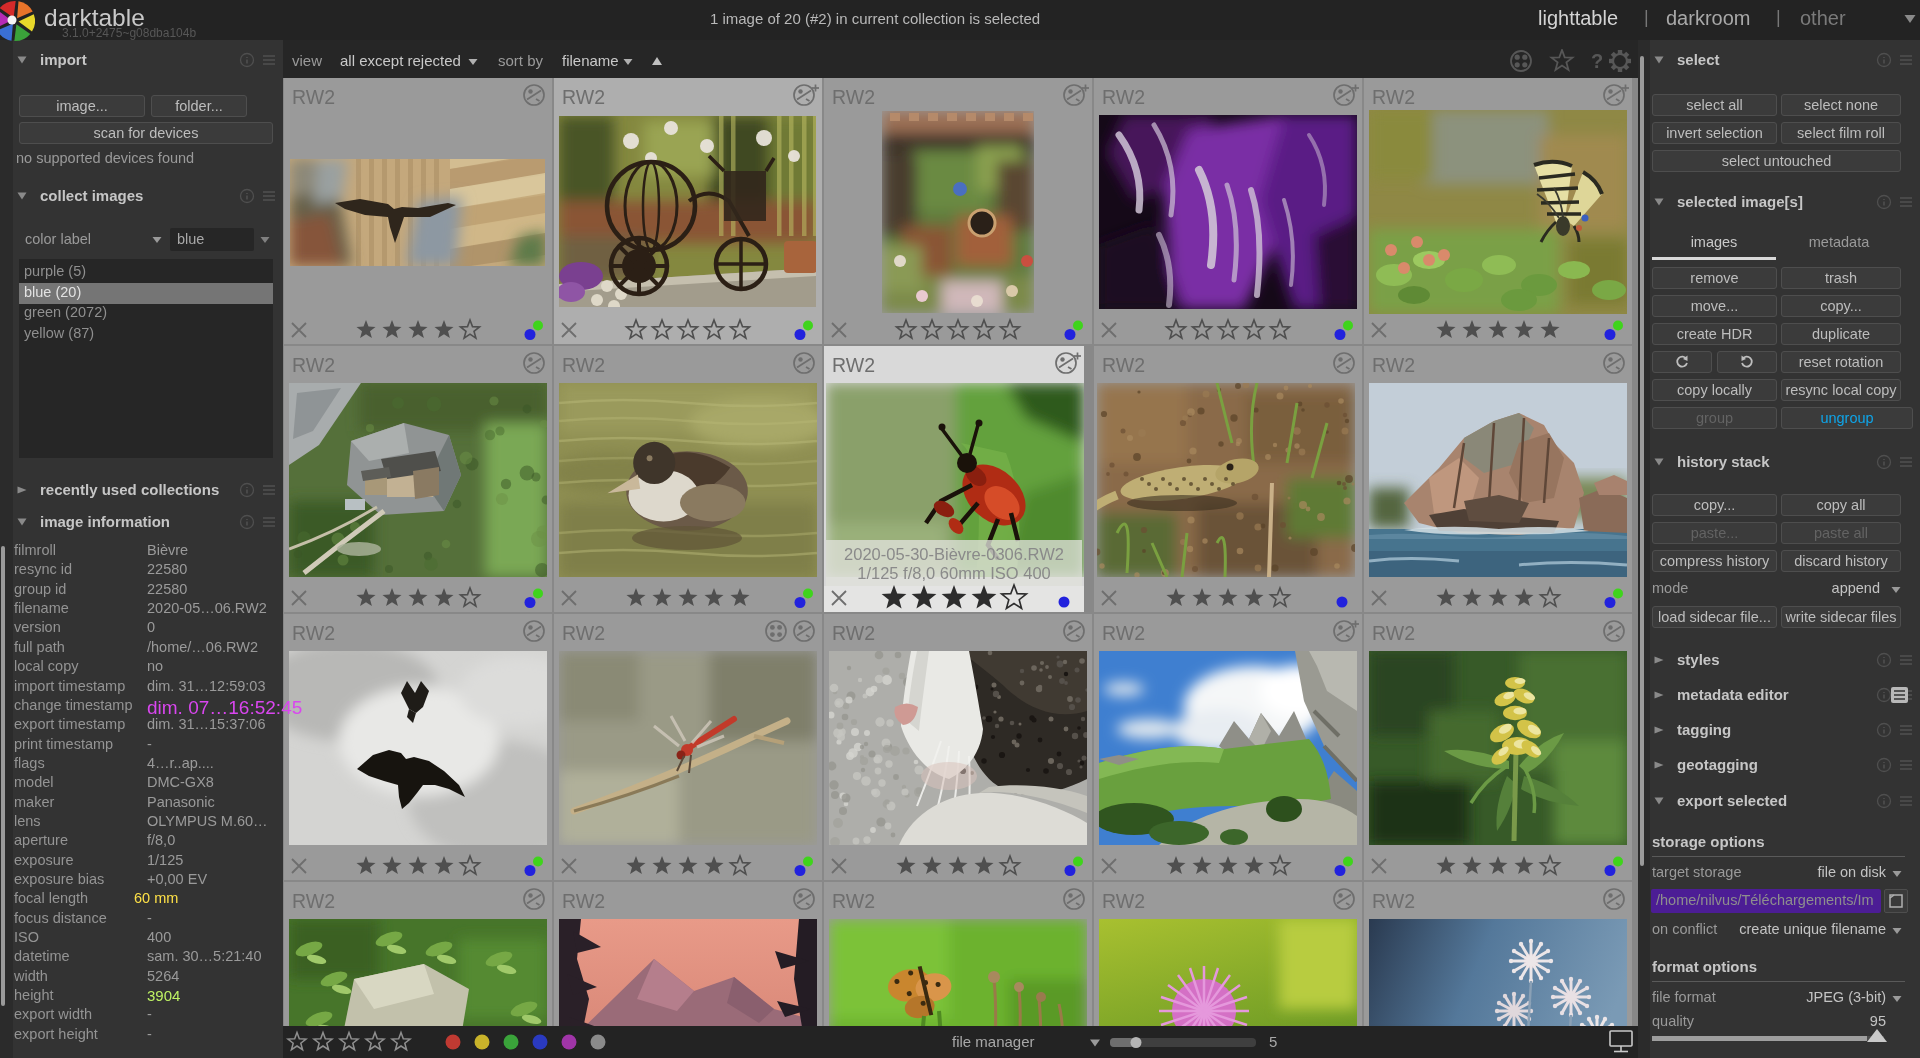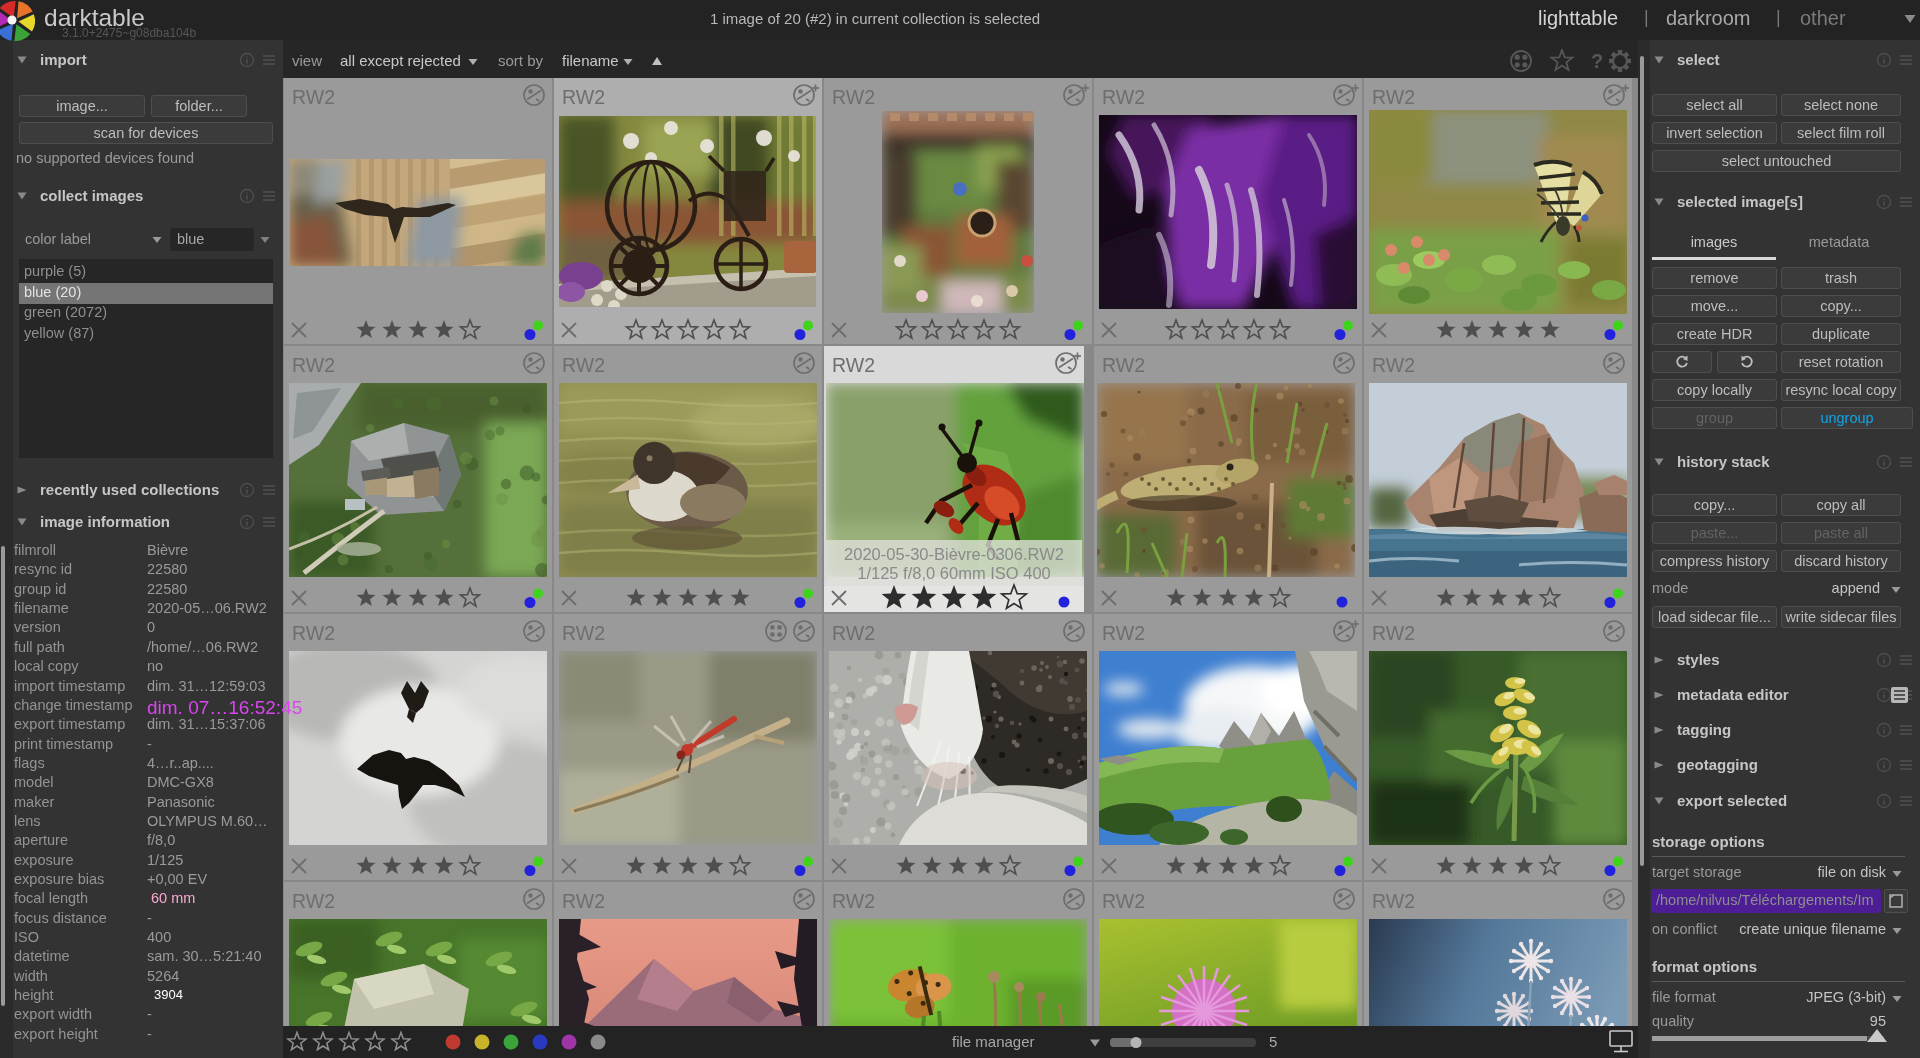--- a/index.html
+++ b/index.html
@@ -1494,31 +1494,31 @@
 <div class="txt" style="left:147px;top:793.5px;color:#9a9a9a;font-size:14.5px">Panasonic</div>
 <div class="txt" style="left:14px;top:812.9px;color:#949494;font-size:14.5px">lens</div>
 <div class="txt" style="left:147px;top:812.9px;color:#9a9a9a;font-size:14.5px">OLYMPUS M.60…</div>
 <div class="txt" style="left:14px;top:832.2px;color:#949494;font-size:14.5px">aperture</div>
 <div class="txt" style="left:147px;top:832.2px;color:#9a9a9a;font-size:14.5px">f/8,0</div>
 <div class="txt" style="left:14px;top:851.6px;color:#949494;font-size:14.5px">exposure</div>
 <div class="txt" style="left:147px;top:851.6px;color:#9a9a9a;font-size:14.5px">1/125</div>
 <div class="txt" style="left:14px;top:871.0px;color:#949494;font-size:14.5px">exposure bias</div>
 <div class="txt" style="left:147px;top:871.0px;color:#9a9a9a;font-size:14.5px">+0,00 EV</div>
 <div class="txt" style="left:14px;top:890.3px;color:#949494;font-size:14.5px">focal length</div>
-<div class="txt" style="left:151px;top:890.3px;color:#f9a8d4;font-size:14.5px">60 mm</div>
+<div class="txt" style="left:134px;top:890.3px;color:#fde047;font-size:14.5px">60 mm</div>
 <div class="txt" style="left:14px;top:909.7px;color:#949494;font-size:14.5px">focus distance</div>
 <div class="txt" style="left:147px;top:909.7px;color:#9a9a9a;font-size:14.5px">-</div>
 <div class="txt" style="left:14px;top:929.0px;color:#949494;font-size:14.5px">ISO</div>
 <div class="txt" style="left:147px;top:929.0px;color:#9a9a9a;font-size:14.5px">400</div>
 <div class="txt" style="left:14px;top:948.4px;color:#949494;font-size:14.5px">datetime</div>
 <div class="txt" style="left:147px;top:948.4px;color:#9a9a9a;font-size:14.5px">sam. 30…5:21:40</div>
 <div class="txt" style="left:14px;top:967.7px;color:#949494;font-size:14.5px">width</div>
 <div class="txt" style="left:147px;top:967.7px;color:#9a9a9a;font-size:14.5px">5264</div>
 <div class="txt" style="left:14px;top:987.0px;color:#949494;font-size:14.5px">height</div>
-<div class="txt" style="left:154px;top:987.0px;color:#ffffff;font-size:13px">3904</div>
+<div class="txt" style="left:147px;top:987.0px;color:#bef264;font-size:15px">3904</div>
 <div class="txt" style="left:14px;top:1006.4px;color:#949494;font-size:14.5px">export width</div>
 <div class="txt" style="left:147px;top:1006.4px;color:#9a9a9a;font-size:14.5px">-</div>
 <div class="txt" style="left:14px;top:1025.8px;color:#949494;font-size:14.5px">export height</div>
 <div class="txt" style="left:147px;top:1025.8px;color:#9a9a9a;font-size:14.5px">-</div>
 <svg style="position:absolute;left:1650px;top:46px" width="270" height="28">
     <polygon points="4.5,10.5 13.5,10.5 9,17.5" fill="#8a8a8a"></polygon>
     <text x="27" y="19" font-size="15" font-weight="bold" fill="#c6c6c6">select</text>
     <circle cx="234" cy="14" r="6.5" fill="none" stroke="#4f4f4f" stroke-width="1.3"></circle>
     <line x1="234" y1="11" x2="234" y2="12" stroke="#4f4f4f" stroke-width="1.6"></line>
     <line x1="234" y1="13.5" x2="234" y2="17.5" stroke="#4f4f4f" stroke-width="1.6"></line>

